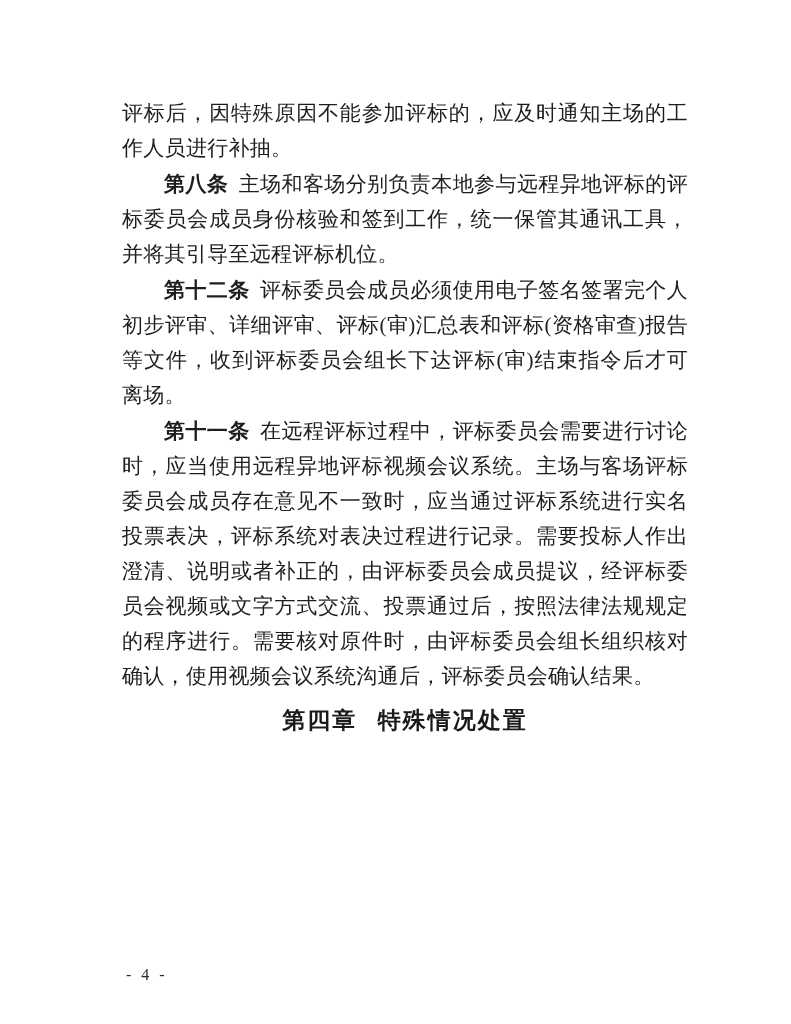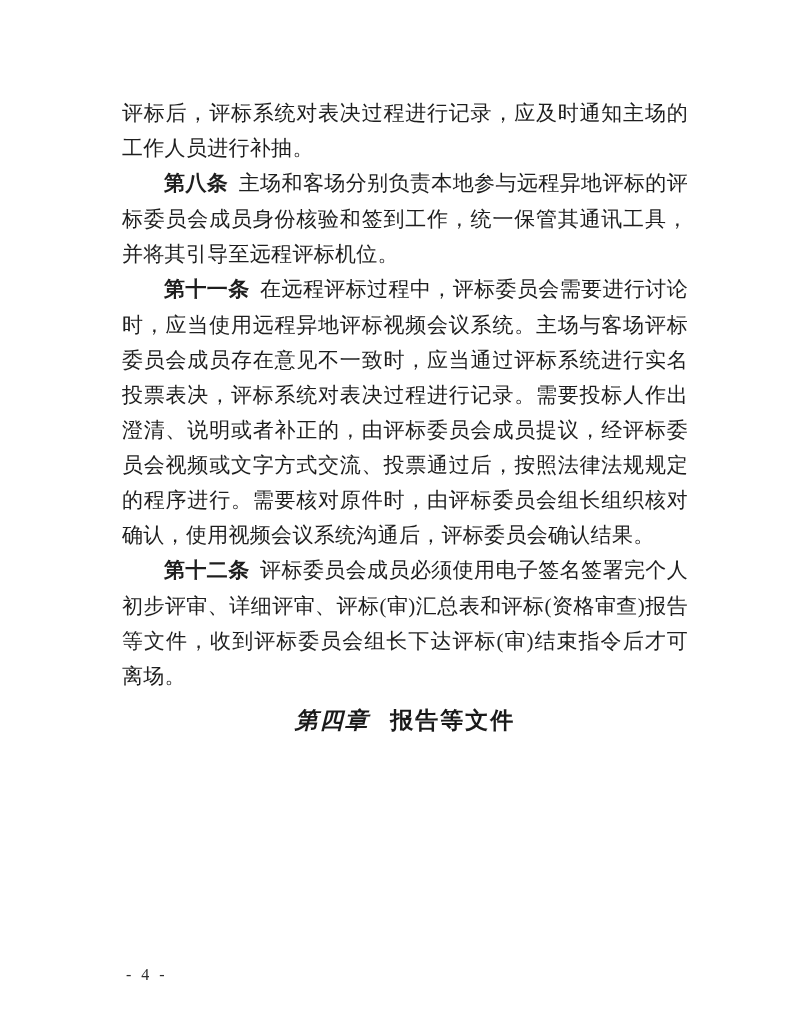--- a/index.html
+++ b/index.html
@@ -32,62 +32,61 @@
     text-indent: 2em;
     letter-spacing: 0.3px;
     word-break: break-all;
     line-break: anywhere;
   }
   .para.continuation {
     text-indent: 0;
   }
   .article-label {
     font-weight: bold;
-    font-family: Liberation Mono, monospace;
+    font-family: Liberation Sans, sans-serif;
     margin-right: 0.5em;
   }
   .chapter-heading {
     margin: 6px 0 0 0;
     padding: 0;
     font-size: 23px;
     line-height: 40px;
     font-weight: bold;
     font-family: "Liberation Sans", "DejaVu Sans", sans-serif;
     text-align: center;
     letter-spacing: 2px;
     color: #1a1a1a;
   }
   .chapter-number {
     margin-right: 0.9em;
-    font-style: italic;
   }
   .page-number {
     position: absolute;
     left: 126px;
     top: 966px;
     font-size: 16px;
     letter-spacing: 3px;
     color: #2d2d2d;
     font-family: "Liberation Serif", "DejaVu Serif", serif;
   }
 </style>
 </head>
 <body>
 
 <div class="page">
   <div class="content">
 
-    <p class="para continuation"><span>评标后，评标系统对表决过程进行记录，应及时通知主场的工作人员进行补抽。</span></p>
+    <p class="para continuation"><span>评标后，因特殊原因不能参加评标的，应及时通知主场的工作人员进行补抽。</span></p>
 
     <p class="para"><b class="article-label">第八条</b><span>主场和客场分别负责本地参与远程异地评标的评标委员会成员身份核验和签到工作，统一保管其通讯工具，并将其引导至远程评标机位。</span></p>
 
 
 
+    <p class="para"><b class="article-label">第十二条</b><span>评标委员会成员必须使用电子签名签署完个人初步评审、详细评审、评标(审)汇总表和评标(资格审查)报告等文件，收到评标委员会组长下达评标(审)结束指令后才可离场。</span></p>
+
     <p class="para"><b class="article-label">第十一条</b><span>在远程评标过程中，评标委员会需要进行讨论时，应当使用远程异地评标视频会议系统。主场与客场评标委员会成员存在意见不一致时，应当通过评标系统进行实名投票表决，评标系统对表决过程进行记录。需要投标人作出澄清、说明或者补正的，由评标委员会成员提议，经评标委员会视频或文字方式交流、投票通过后，按照法律法规规定的程序进行。需要核对原件时，由评标委员会组长组织核对确认，使用视频会议系统沟通后，评标委员会确认结果。</span></p>
 
-    <p class="para"><b class="article-label">第十二条</b><span>评标委员会成员必须使用电子签名签署完个人初步评审、详细评审、评标(审)汇总表和评标(资格审查)报告等文件，收到评标委员会组长下达评标(审)结束指令后才可离场。</span></p>
-
-    <h2 class="chapter-heading"><span class="chapter-number">第四章</span><span class="chapter-title">报告等文件</span></h2>
+    <h2 class="chapter-heading"><span class="chapter-number">第四章</span><span class="chapter-title">特殊情况处置</span></h2>
 
   </div>
 
   <div class="page-number">- 4 -</div>
 </div>
 
 </body></html>

